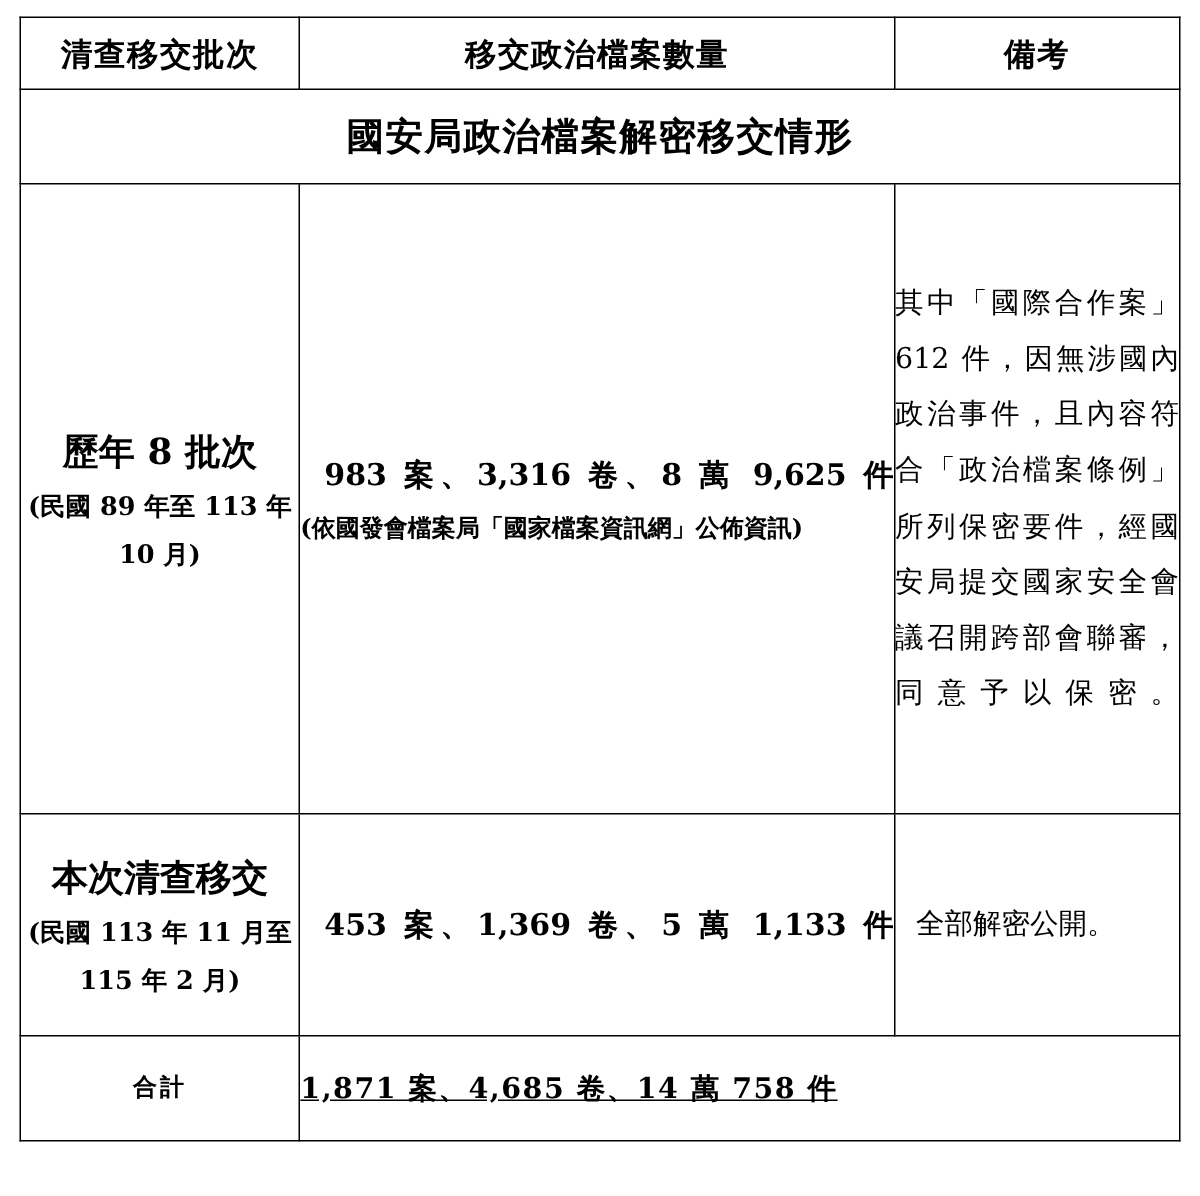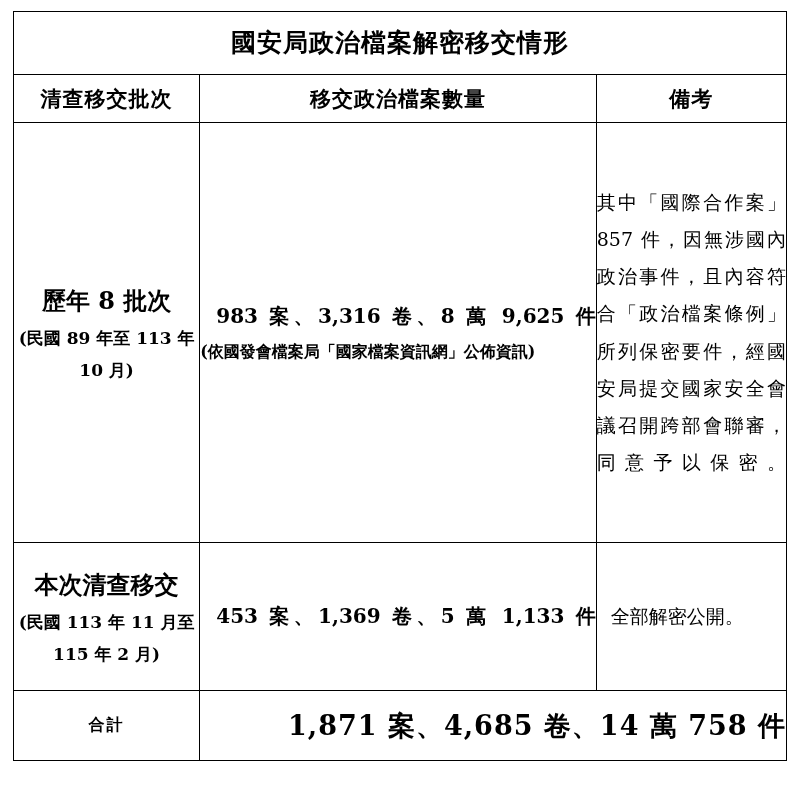--- a/index.html
+++ b/index.html
@@ -104,58 +104,59 @@
     text-align-last: left;
     padding-left: 14px;
   }
   .total-label {
     text-align: center;
     font-weight: bold;
     font-size: 16px;
     letter-spacing: 2px;
   }
   .total-value {
-    text-align: right;
+    text-align: left;
     font-weight: bold;
-    font-size: 27px;
+    font-size: 19px;
     letter-spacing: 1px;
+    text-decoration: underline;
   }
   .row-hist { height: 420px; }
   .row-curr { height: 148px; }
   .row-total { height: 70px; }
 </style>
 </head>
 <body>
 
 <div class="page">
   <table class="doc-table">
     <colgroup>
       <col class="col-batch">
       <col class="col-qty">
       <col class="col-note">
     </colgroup>
     <tbody>
       <tr>
-        <td class="title-cell" colspan="3">國安局政治檔案解密移交情形</td>
-      </tr>
-      <tr>
         <td class="head-cell">清查移交批次</td>
         <td class="head-cell">移交政治檔案數量</td>
         <td class="head-cell">備考</td>
+      </tr>
+      <tr>
+        <td class="title-cell" colspan="3">國安局政治檔案解密移交情形</td>
       </tr>
       <tr class="row-hist">
         <td class="batch-cell">
           <span class="batch-main">歷年 8 批次</span>
           <span class="batch-sub">(民國 89 年至 113 年 10 月)</span>
         </td>
         <td class="qty-cell">
           <span class="qty-main">983 案、3,316 卷、8 萬 9,625 件</span>
           <span class="qty-sub">(依國發會檔案局「國家檔案資訊網」公佈資訊)</span>
         </td>
-        <td class="note-cell">其中「國際合作案」857 件，因無涉國內政治事件，且內容符合「政治檔案條例」所列保密要件，經國安局提交國家安全會議召開跨部會聯審，同意予以保密。</td>
+        <td class="note-cell">其中「國際合作案」612 件，因無涉國內政治事件，且內容符合「政治檔案條例」所列保密要件，經國安局提交國家安全會議召開跨部會聯審，同意予以保密。</td>
       </tr>
       <tr class="row-curr">
         <td class="batch-cell">
           <span class="batch-main">本次清查移交</span>
           <span class="batch-sub">(民國 113 年 11 月至 115 年 2 月)</span>
         </td>
         <td class="qty-cell">
           <span class="qty-main">453 案、1,369 卷、5 萬 1,133 件</span>
         </td>
         <td class="note-cell center-note">全部解密公開。</td>

